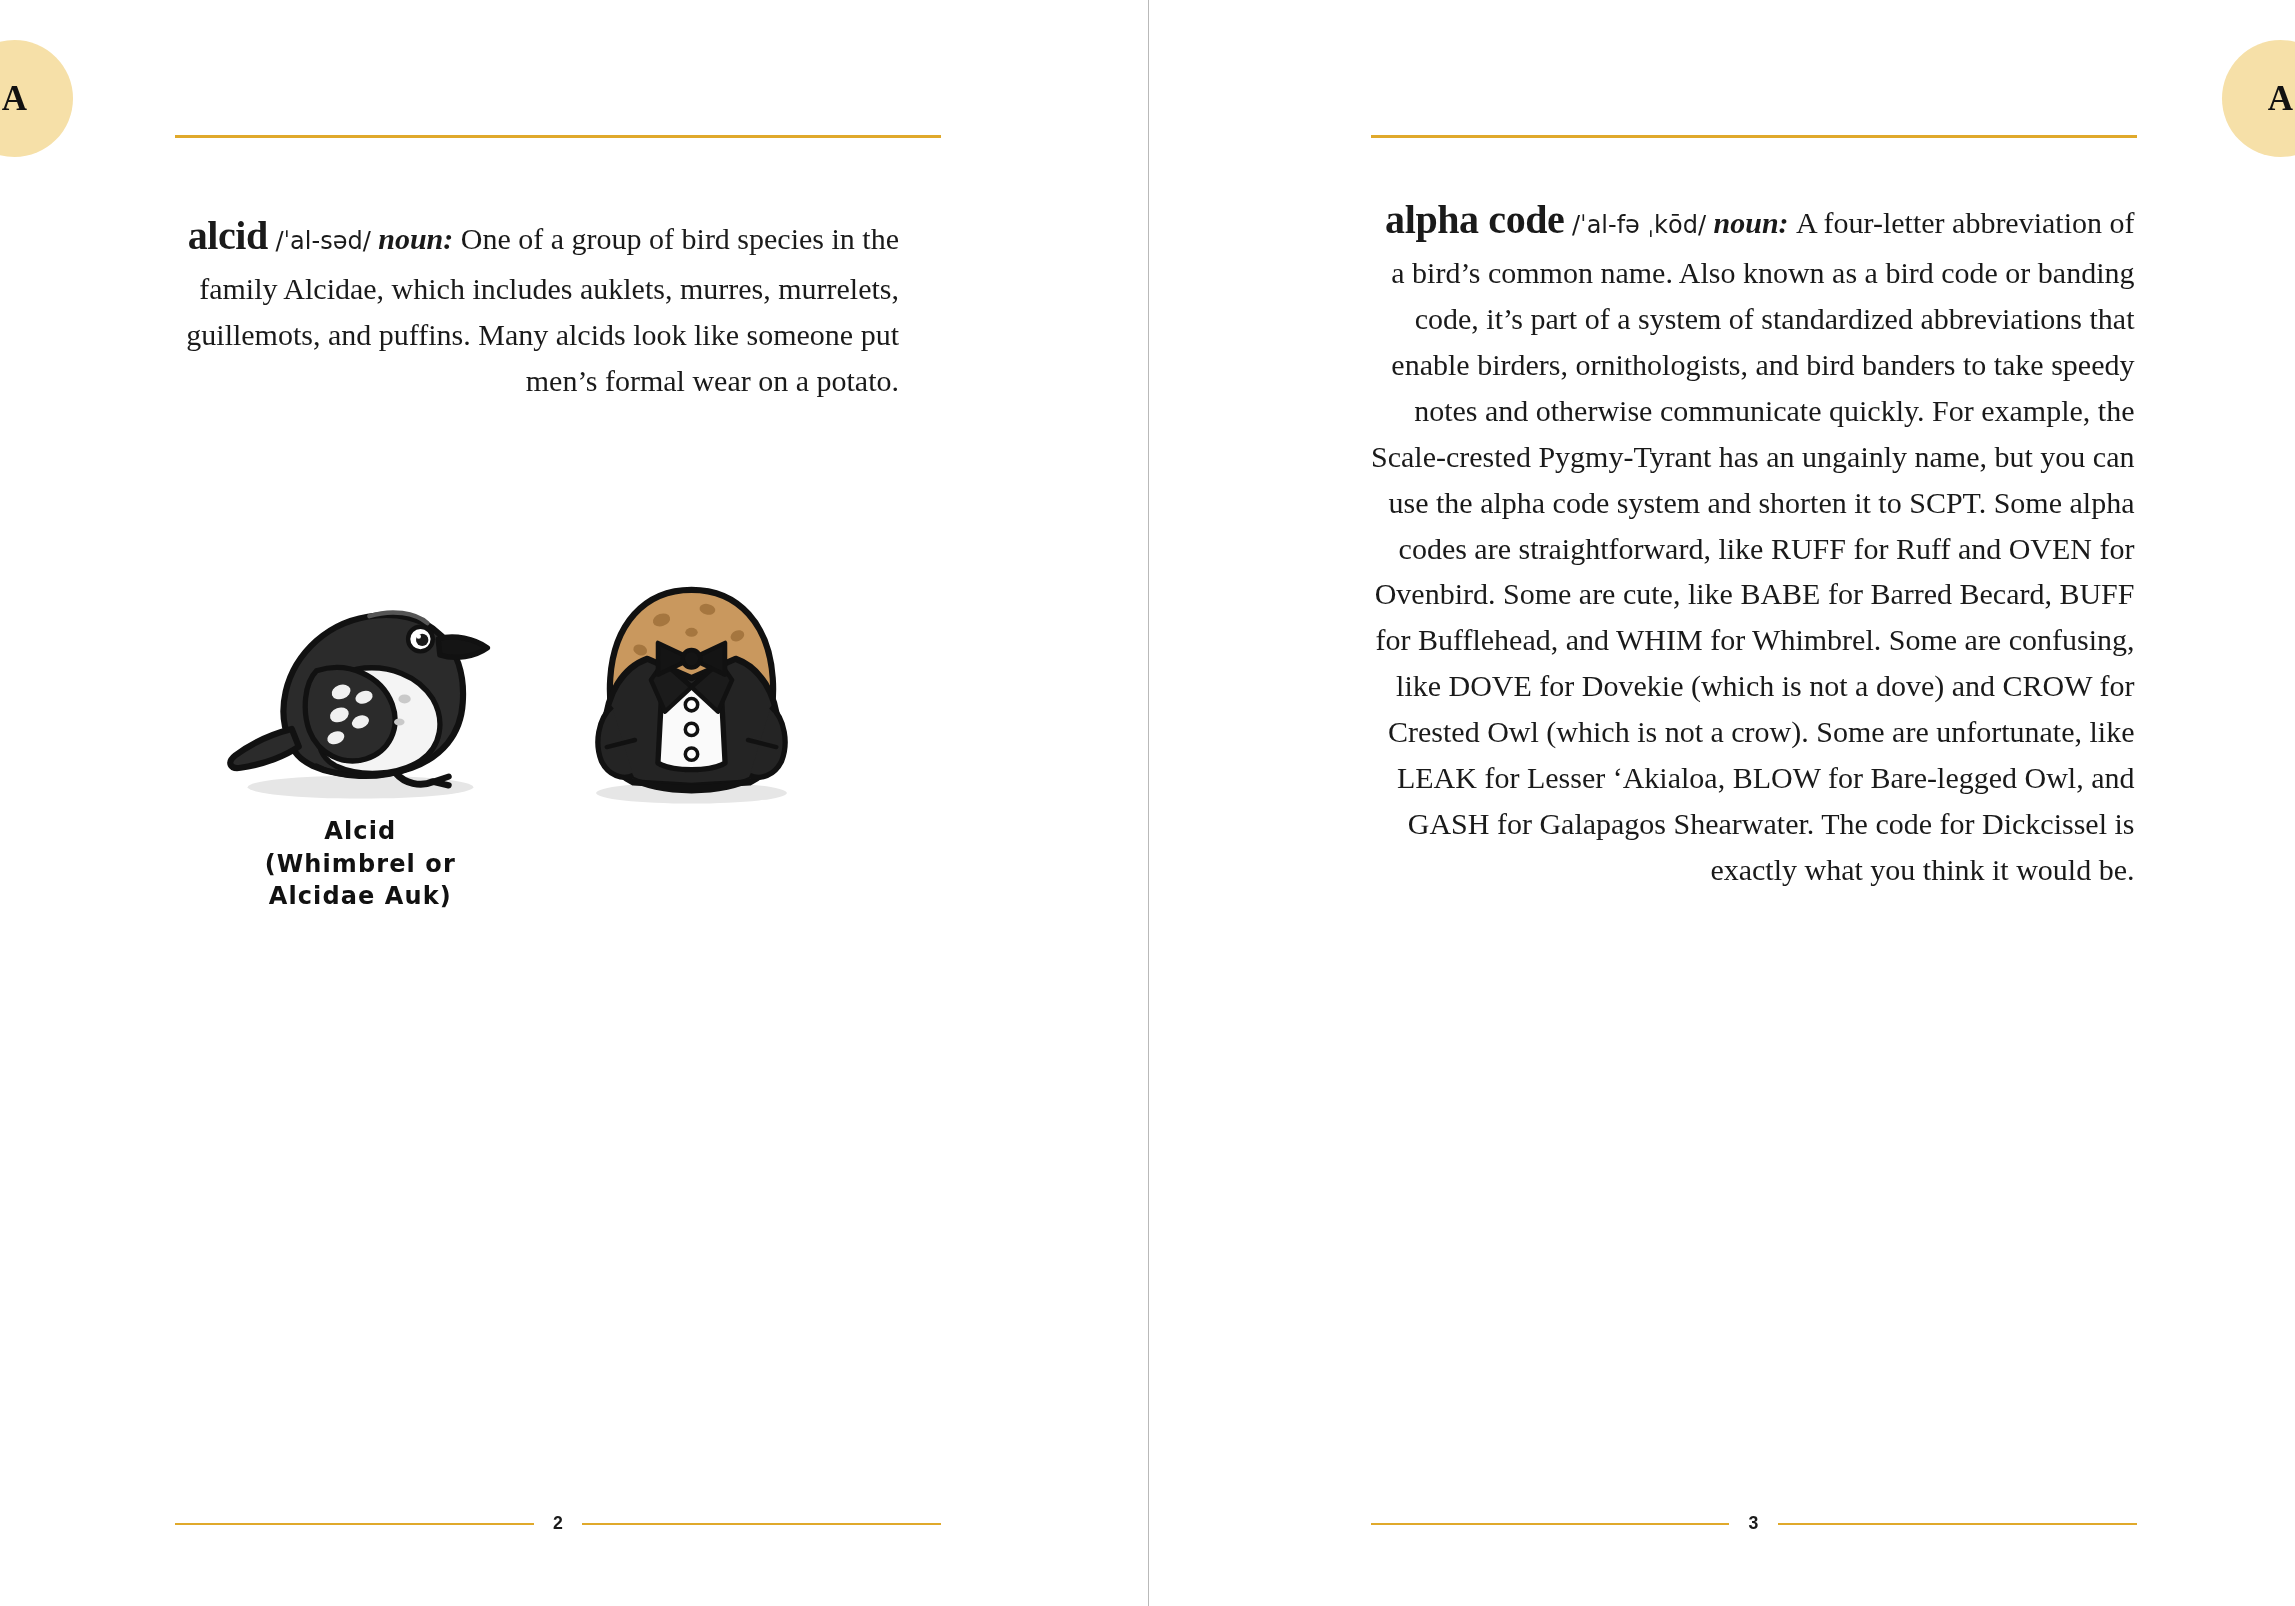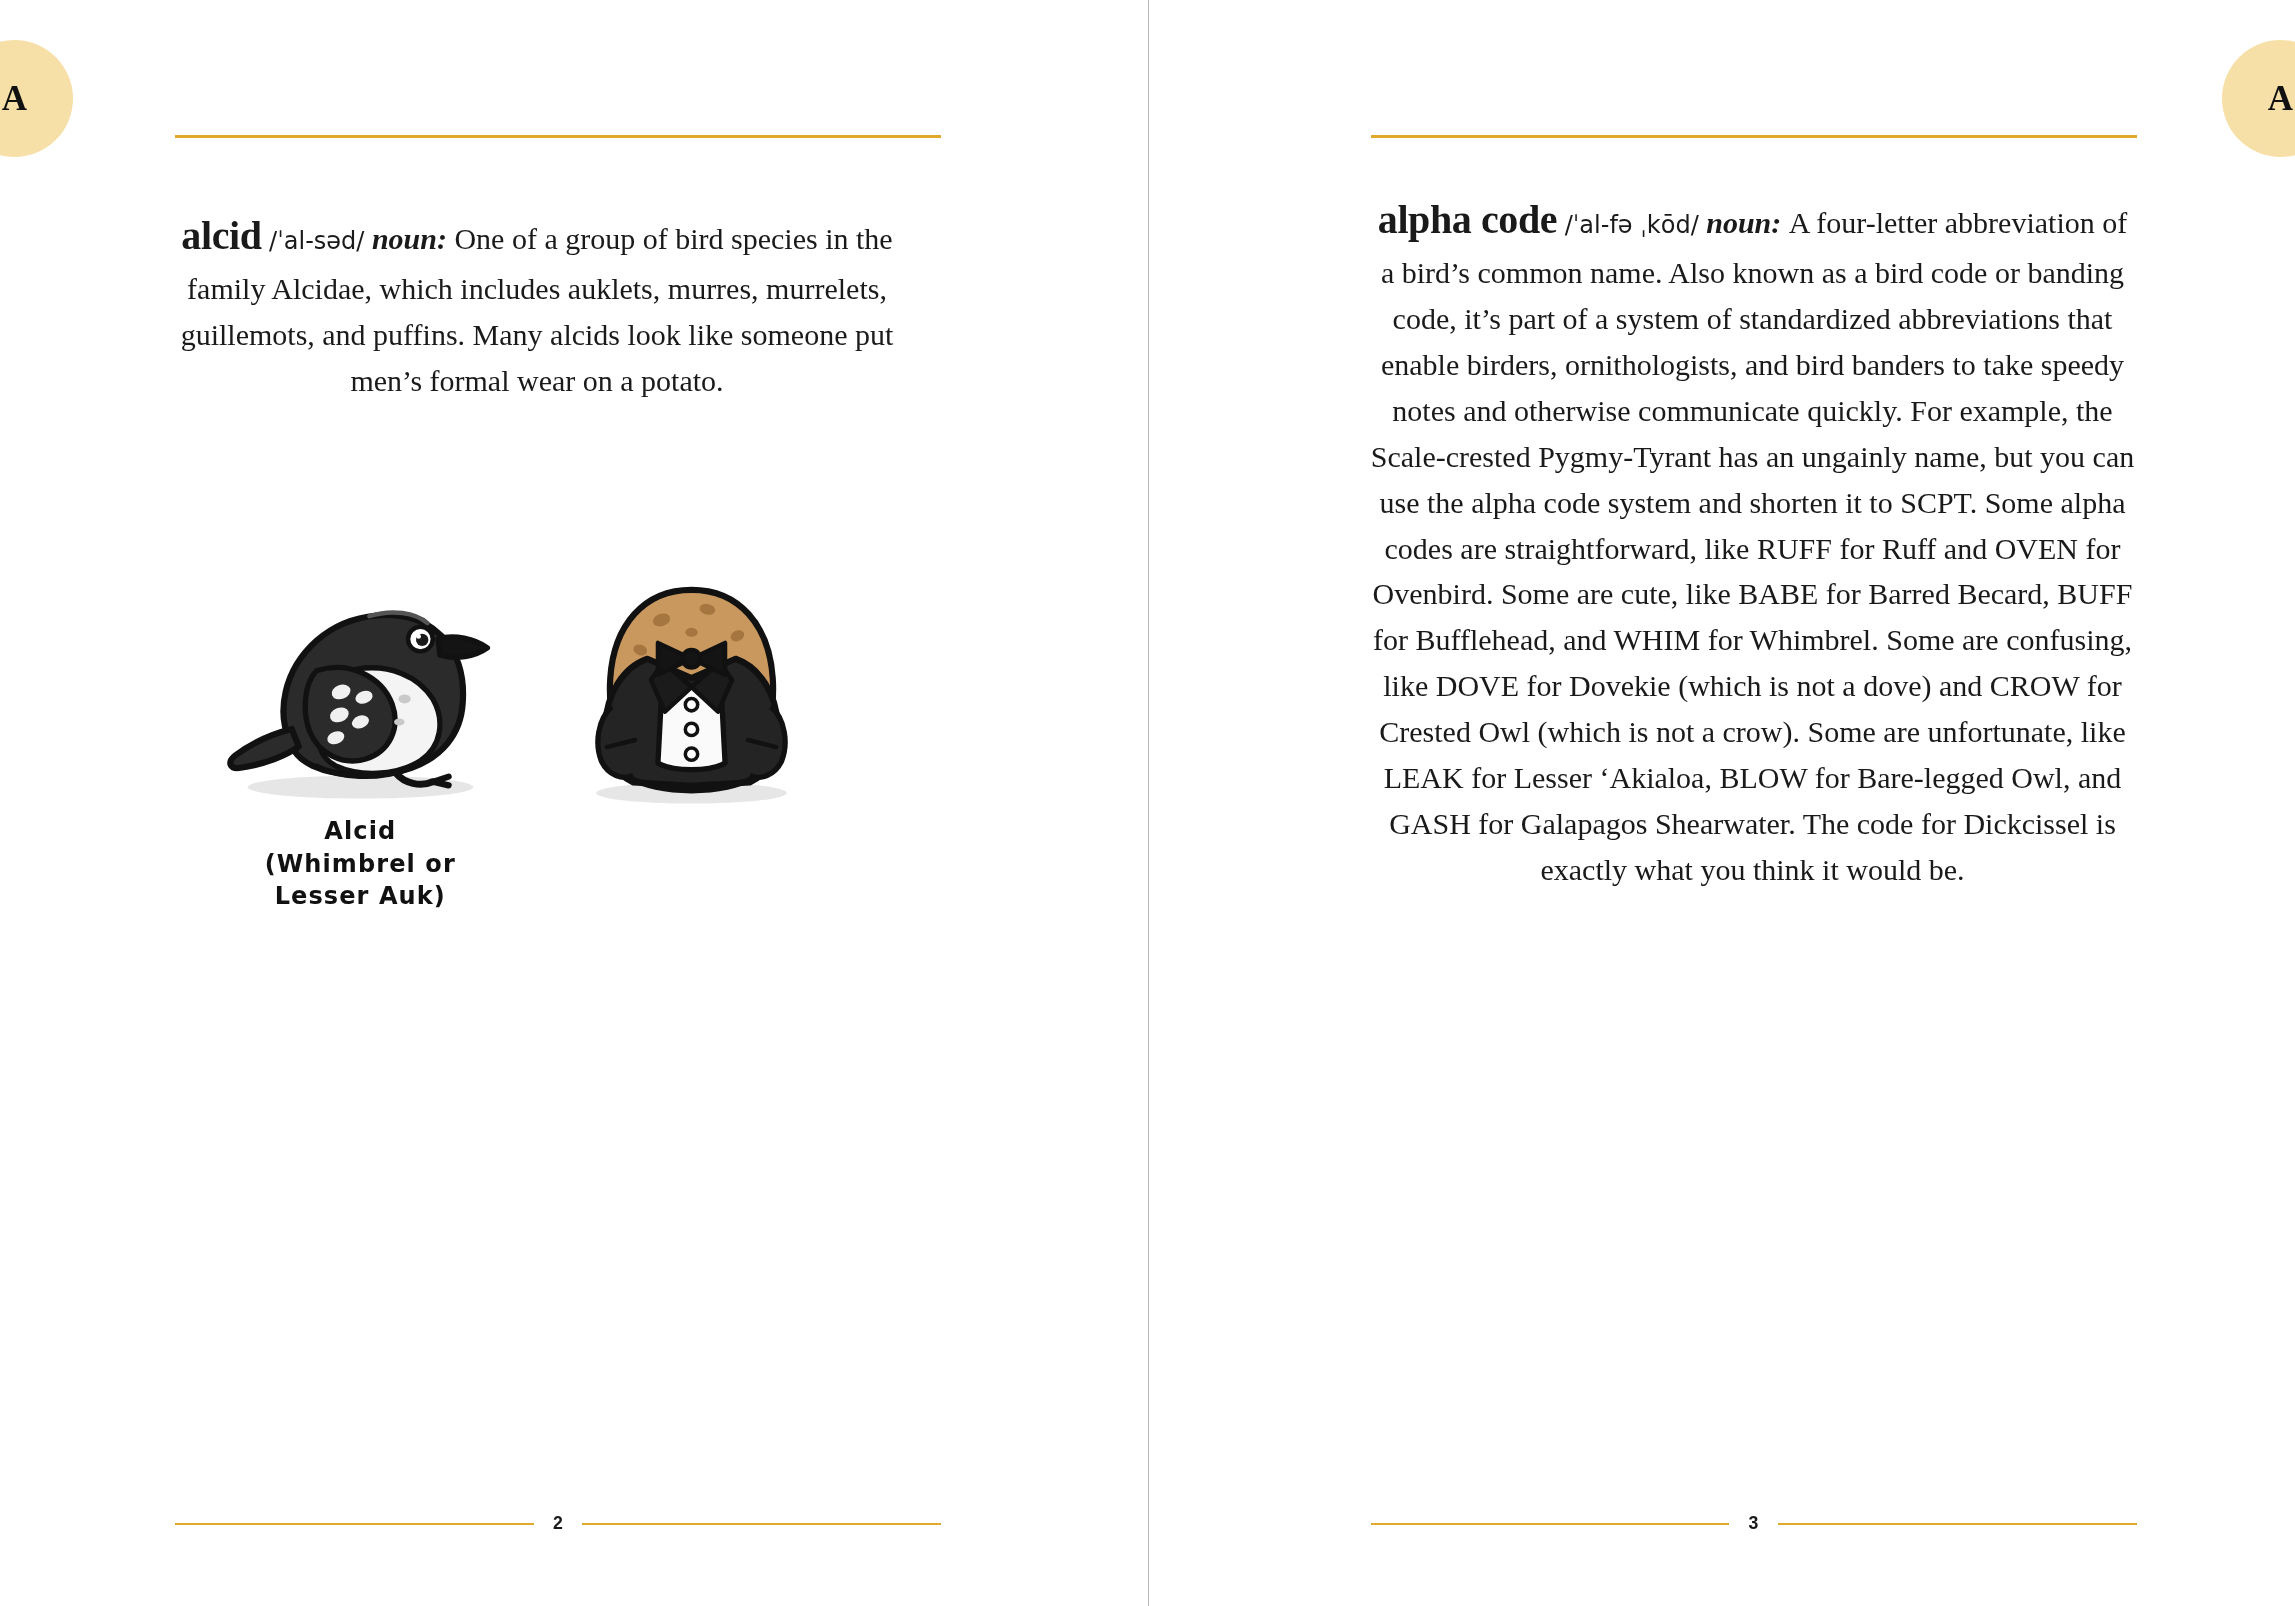--- a/index.html
+++ b/index.html
@@ -85,21 +85,21 @@
     color: #1a1a1a;
     padding: 0 19.4px;
     line-height: 1;
   }
 
   
   .entry {
     position: absolute;
     font-size: 30px;
     line-height: 1.53;
-    text-align: center;
+    text-align: right;
   }
   .page.left .entry { left: 175px; top: 205px; width: 724px; }
   .page.right .entry { left: 223px; top: 189px; width: 764px; }
 
   .headword {
     font-weight: bold;
     font-size: 40px;
     letter-spacing: -0.4px;
   }
   .pron {
@@ -190,21 +190,21 @@
           <circle cx="266" cy="81" r="2.6" fill="#fff"></circle>
 
           <path d="M240 236 C250 248 268 252 282 246" fill="none" stroke="#111" stroke-width="8" stroke-linecap="round"></path>
           <path d="M282 246 L300 240 M282 246 L300 250" fill="none" stroke="#111" stroke-width="7" stroke-linecap="round"></path>
 
           <path d="M150 228 C176 242 220 244 252 232" fill="none" stroke="#111" stroke-width="6" stroke-linecap="round"></path>
         </svg>
         <div class="caption">
           <div>Alcid</div>
           <div>(Whimbrel or</div>
-          <div>Lesser Auk)</div>
+          <div>Alcidae Auk)</div>
         </div>
       </div>
 
       <div class="fig potato">
         <svg width="265" height="234" viewBox="0 0 300 265">
           <ellipse cx="150" cy="248" rx="108" ry="12" fill="#e6e6e6"></ellipse>
 
           <path d="M150 18 C96 18 62 58 58 118 C54 176 78 228 150 236 C222 228 246 176 242 118 C238 58 204 18 150 18 Z" fill="#c9985e" stroke="#111" stroke-width="7"></path>
 
           <g fill="#a5763f">

